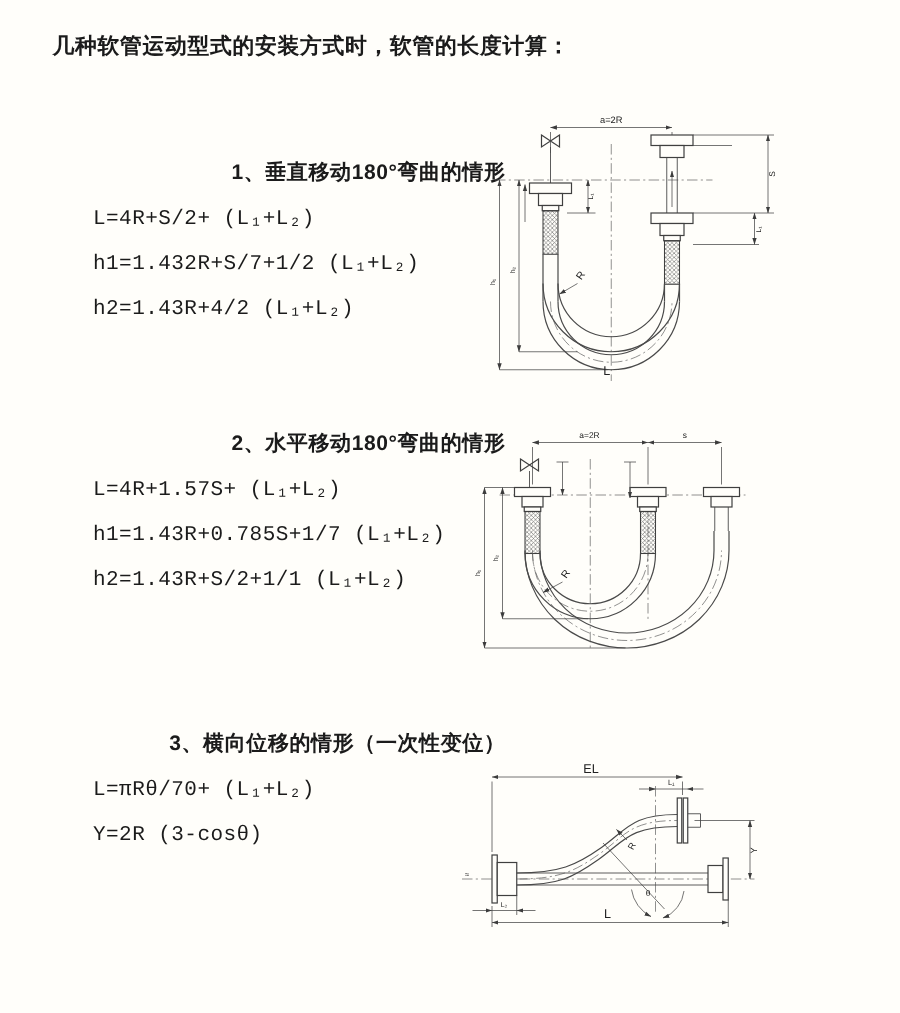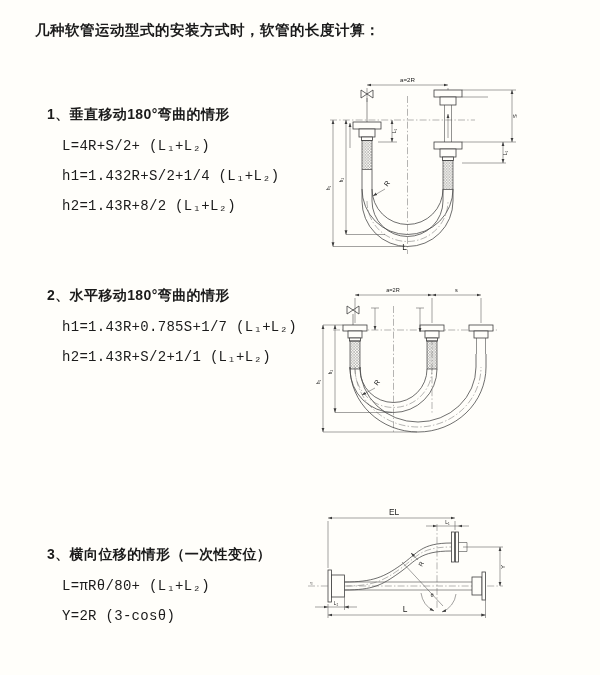--- a/index.html
+++ b/index.html
@@ -6,22 +6,22 @@
   .page{
     position:relative;width:600px;height:675px;overflow:hidden;
     background:#fffefa;color:#1b1b1b;
     font-family:"Liberation Sans","DejaVu Sans",sans-serif;
   }
   .title{
     position:absolute;left:35px;top:21px;width:540px;
     font-size:14.5px;font-weight:bold;letter-spacing:.5px;
   }
   .section{position:absolute;left:47px;width:290px;}
-  .sec1{top:106px;} .sec2{top:287px;} .sec3{top:546px;}
-  .heading{font-size:14px;font-weight:bold;letter-spacing:.4px;margin:0 0 13px 0;}
+  .sec1{top:106px;} .sec2{top:287px;} .sec3{top:487px;}
+  .heading{font-size:14px;font-weight:bold;letter-spacing:.4px;margin:0 0 13px 0;text-align:right;}
   .formula{font-size:14px;letter-spacing:.3px;margin:0 0 12px 15px;line-height:18px;white-space:nowrap;font-family:Liberation Mono, monospace;}
   svg{position:absolute;overflow:visible;}
   .d1{left:315px;top:68px;}
   .d2{left:315px;top:282px;}
   .d3{left:305px;top:500px;}
   .ln{fill:none;stroke:#3f3f3f;stroke-width:.8px;}
   .thin{fill:none;stroke:#4a4a4a;stroke-width:.6px;}
   .hose{fill:none;stroke:#4a4a4a;stroke-width:.8px;}
   .fl{fill:#fffefa;stroke:#3f3f3f;stroke-width:.8px;}
   .hx{fill:url(#hx);stroke:#3f3f3f;stroke-width:.7px;}
@@ -34,33 +34,34 @@
 </head>
 <body>
 
 <div class="page">
 
   <div class="title">几种软管运动型式的安装方式时，软管的长度计算：</div>
 
   <div class="section sec1">
     <p class="heading">1、垂直移动180°弯曲的情形</p>
     <p class="formula">L=4R+S/2+ (L₁+L₂)</p>
-    <p class="formula">h1=1.432R+S/2+1/4 (L₁+L₂)</p>
-    <p class="formula">h2=1.43R+8/2 (L₁+L₂)</p>
+    <p class="formula">h1=1.432R+S/7+1/2 (L₁+L₂)</p>
+    <p class="formula">h2=1.43R+4/2 (L₁+L₂)</p>
   </div>
 
   <div class="section sec2">
     <p class="heading">2、水平移动180°弯曲的情形</p>
+    <p class="formula">L=4R+1.57S+ (L₁+L₂)</p>
     <p class="formula">h1=1.43R+0.785S+1/7 (L₁+L₂)</p>
     <p class="formula">h2=1.43R+S/2+1/1 (L₁+L₂)</p>
   </div>
 
   <div class="section sec3">
     <p class="heading">3、横向位移的情形（一次性变位）</p>
-    <p class="formula">L=πRθ/80+ (L₁+L₂)</p>
+    <p class="formula">L=πRθ/70+ (L₁+L₂)</p>
     <p class="formula">Y=2R (3-cosθ)</p>
   </div>
 
   <svg class="d1" width="215" height="194" viewBox="0 0 215 194">
     <defs>
       <marker id="arw" viewBox="0 0 10 10" refX="9.5" refY="5" markerWidth="9" markerHeight="9" orient="auto-start-reverse">
         <path d="M0,1.8 L10,5 L0,8.2 Z" fill="#3c3c3c"></path>
       </marker>
       <pattern id="hx" width="2.8" height="2.8" patternUnits="userSpaceOnUse">
         <path d="M0,2.8 L2.8,0 M0,0 L2.8,2.8" stroke="#6c6c6c" stroke-width="0.4" fill="none"></path>

